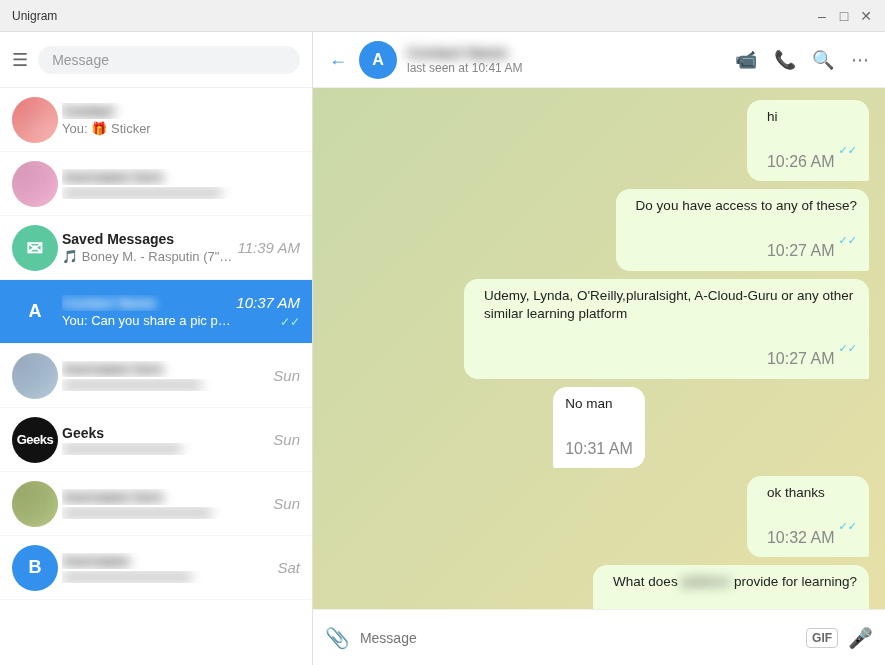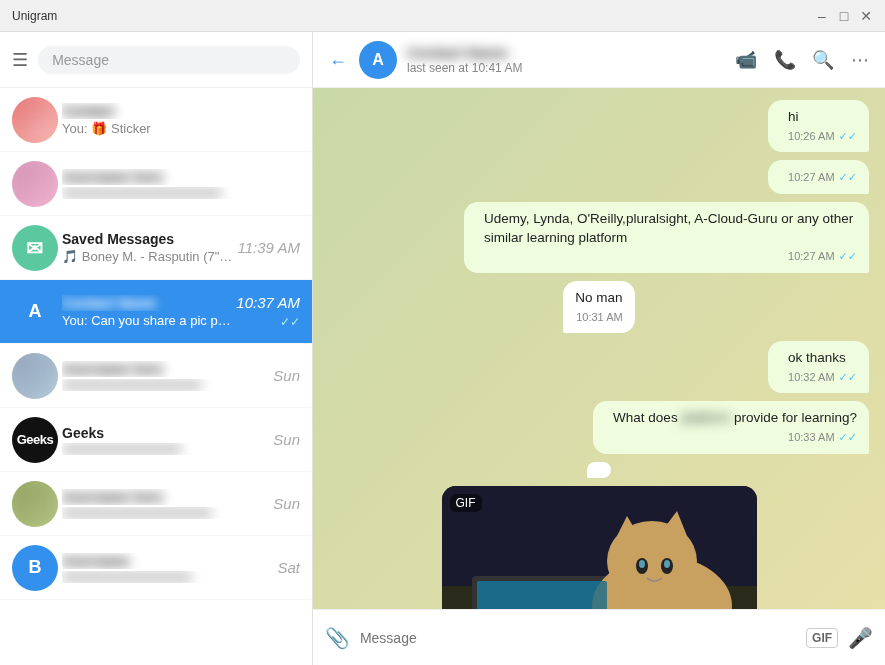--- a/index.html
+++ b/index.html
@@ -84,21 +84,21 @@
       background: #effdde; border-radius: 14px 14px 2px 14px; padding-left: 20px;
     }
     .bubble.incoming {
       background: #fff; border-radius: 14px 14px 14px 2px;
     }
     .bubble-text { color: #222; }
     .bubble-meta {
       display: flex; align-items: center; justify-content: flex-end;
       gap: 4px; margin-top: 2px;
     }
-    .bubble-time { font-size: 11px; color: #888; }
+    .bubble-time { font-size: 16px; color: #888; margin-top: 22px; }
     .check-icon { font-size: 11px; color: #4fc3f7; }
 
     
     .gif-bubble {
       max-width: 320px; border-radius: 14px 14px 2px 14px; overflow: hidden;
       position: relative;
     }
     .gif-label {
       position: absolute; top: 8px; left: 8px; background: rgba(0,0,0,0.5);
       color: #fff; font-size: 12px; padding: 2px 6px; border-radius: 6px;
@@ -286,20 +286,21 @@
           <span class="bubble-text">hi</span>
           <div class="bubble-meta">
             <span class="bubble-time">10:26 AM</span>
             <span class="check-icon">✓✓</span>
           </div>
         </div>
       </div>
 
       <div class="msg-row outgoing">
         <div class="bubble outgoing">
+          <span class="bubble-text">Do you have access to any of these?</span>
           <div class="bubble-meta">
             <span class="bubble-time">10:27 AM</span>
             <span class="check-icon">✓✓</span>
           </div>
         </div>
       </div>
 
       <div class="msg-row outgoing">
         <div class="bubble outgoing">
           <span class="bubble-text">Udemy, Lynda, O'Reilly,pluralsight, A-Cloud-Guru or any other similar learning platform</span>

